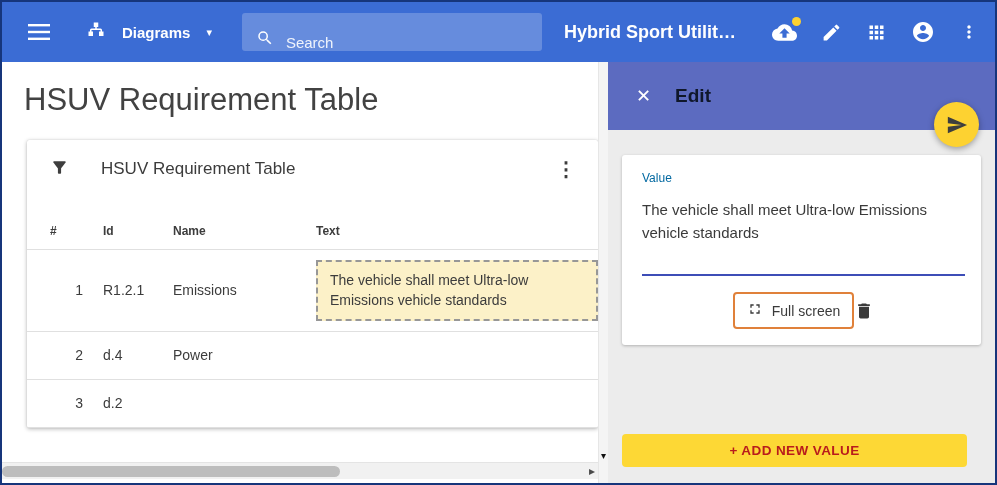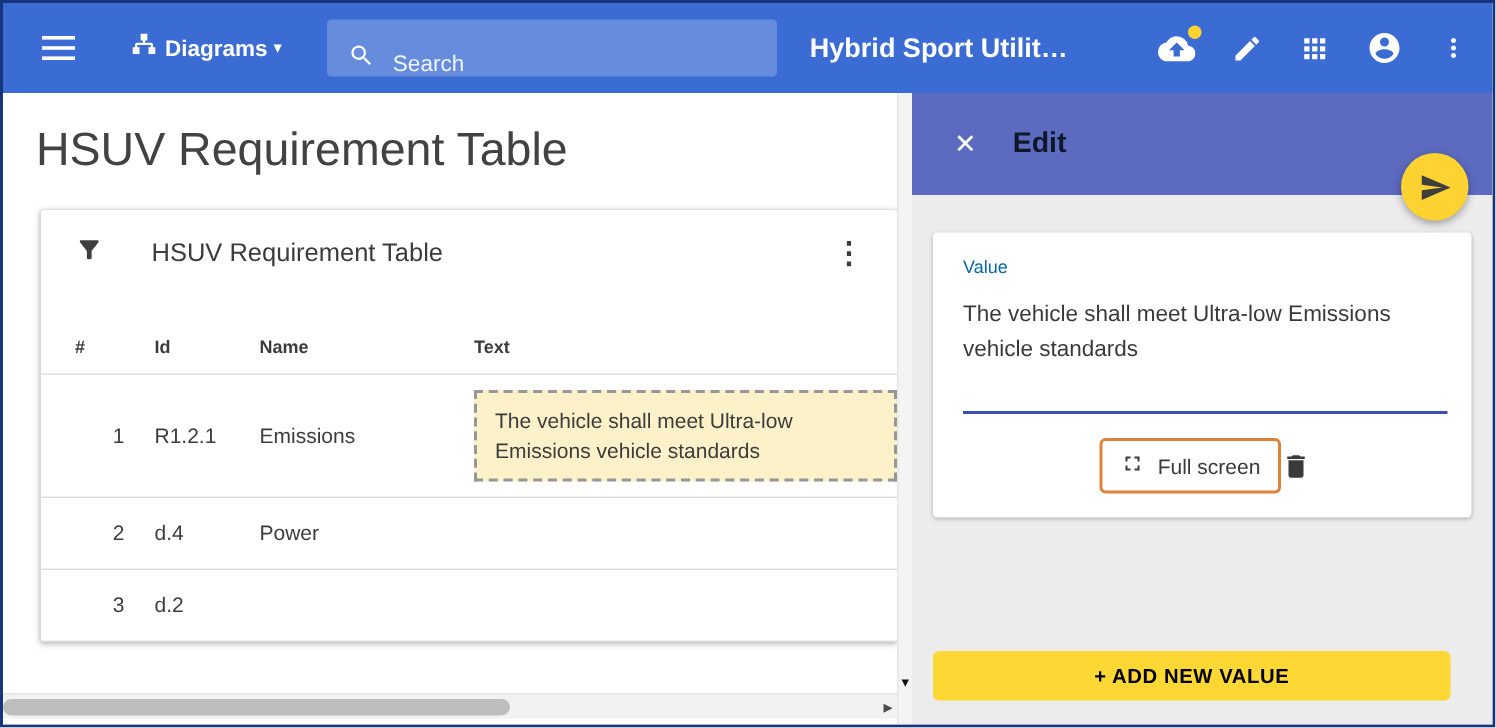--- a/index.html
+++ b/index.html
@@ -11,21 +11,21 @@
     border:2px solid #16357b; background:#fff; overflow:hidden;
   }
 
   
   .topbar {
     height:60px; background:#3b6cd4; display:flex; align-items:center;
     color:#fff; position:relative; z-index:5;
   }
   .tb-icon-btn { display:flex; align-items:center; justify-content:center; cursor:pointer; background:none; border:none; }
   .hamburger { margin-left:26px; }
-  .diagrams-group { display:flex; align-items:center; gap:4px; margin-left:36px; cursor:pointer; }
+  .diagrams-group { display:flex; align-items:center; gap:16px; margin-left:36px; cursor:pointer; }
   .diagrams-label { font-size:15px; font-weight:700; color:#fff; }
   .caret { font-size:11px; color:#fff; line-height:1; }
   .searchbox {
     margin-left:30px; width:300px; height:38px; border-radius:3px;
     background:rgba(255,255,255,.22); display:flex; align-items:flex-end; padding:0 14px; gap:12px;
   }
   .searchbox input {
     background:transparent; border:none; outline:none; color:#fff; font-size:15px; width:100%;
     font-family:"Liberation Sans", sans-serif;
   }
@@ -96,21 +96,21 @@
   .card-actions { margin-top:16px; display:flex; align-items:center; justify-content:center; }
   .fullscreen-btn {
     display:flex; align-items:center; gap:9px; padding:7px 12px; background:#fff;
     border:2px solid #e0813a; border-radius:4px; cursor:pointer;
     font-size:14px; color:#3a3a3a; font-family:"Liberation Sans", sans-serif;
   }
   .trash-btn { background:none; border:none; cursor:pointer; display:flex; }
   .add-btn {
     position:absolute; left:14px; right:28px; bottom:16px; height:33px;
     background:#fdd835; border:none; border-radius:4px; cursor:pointer;
-    font-size:13.5px; font-weight:700; letter-spacing:.4px; color:#000000;
+    font-size:13.5px; font-weight:700; letter-spacing:.4px; color:#b91c1c;
     font-family:"Liberation Sans", sans-serif;
   }
 </style>
 </head>
 <body>
 
 <div class="app">
 
   <header class="topbar">
     <button class="tb-icon-btn hamburger">

